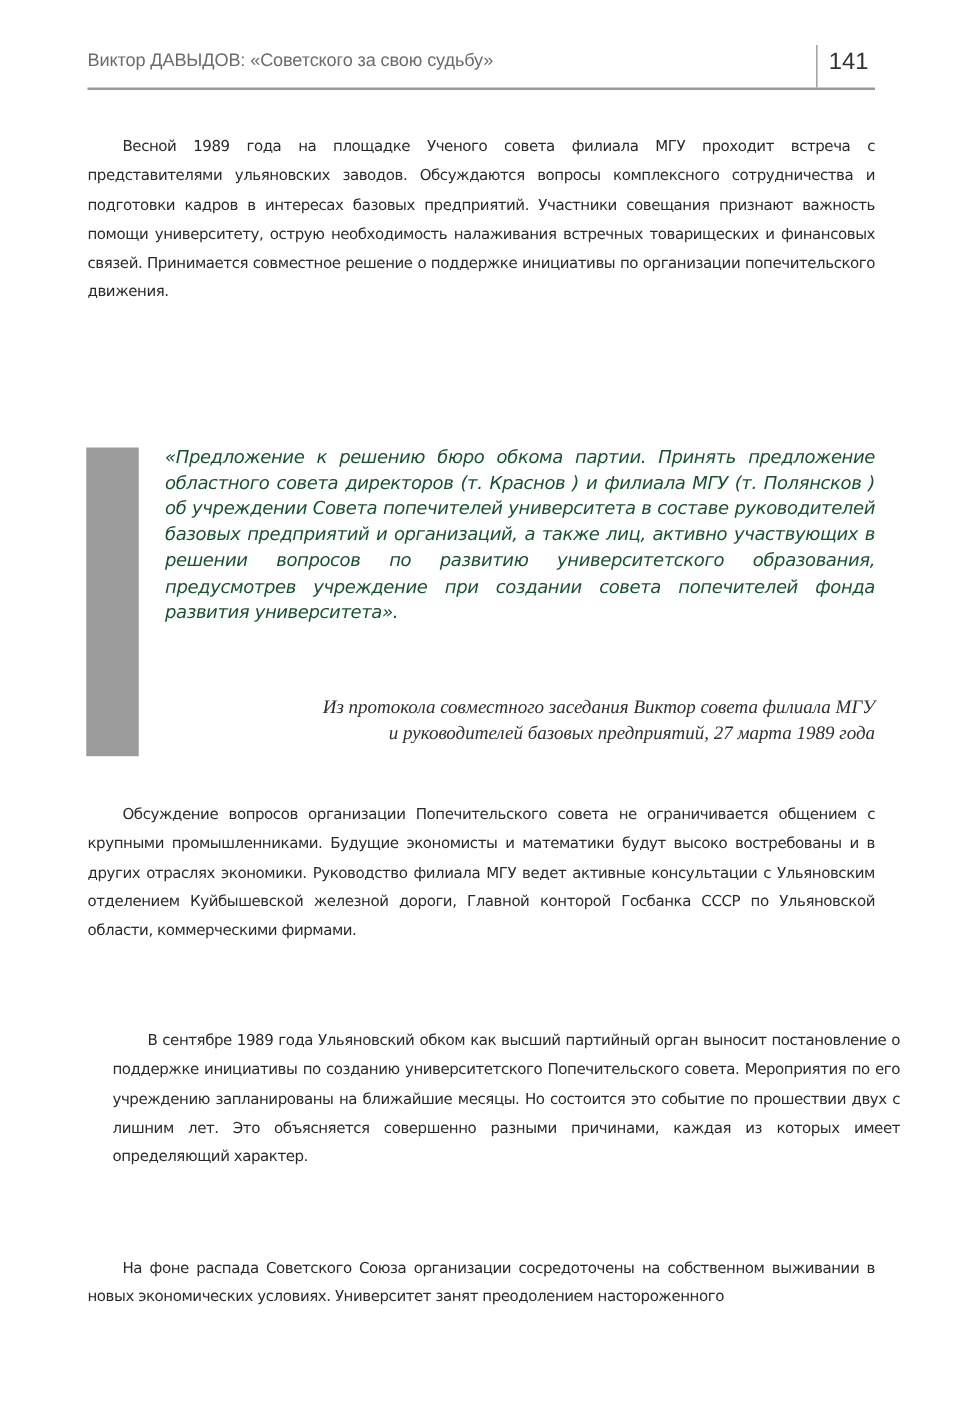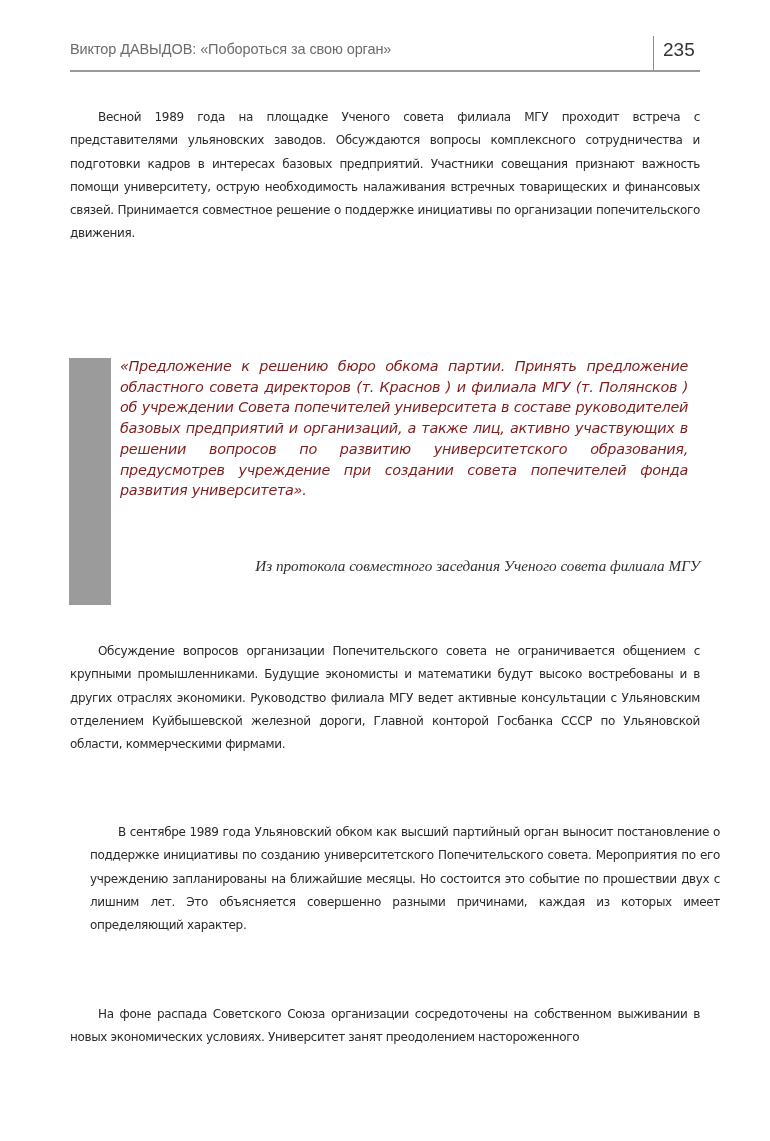--- a/index.html
+++ b/index.html
@@ -31,51 +31,52 @@
     .body-text p { margin: 0; text-indent: 28px; }
     .p1 { top: 106px; }
     .p2 { top: 640px; }
     .p3 { top: 821px; margin-left: 20px; }
     .p4 { top: 1003px; }
 
     .quote-bar {
       position: absolute; left: 69px; top: 358px; width: 42px; height: 247px; background: #9b9b9b;
     }
     .quote {
-      position: absolute; left: 120px; top: 356px; width: 568px;
+      position: absolute; left: 132px; top: 356px; width: 568px;
       font-family: "DejaVu Sans", sans-serif; font-style: italic; font-size: 14.4px; line-height: 20.7px;
-      text-align: justify; color: #7f1d1d; letter-spacing: -0.3px;
+      text-align: justify; color: #14532d; letter-spacing: -0.3px;
     }
     .quote p { margin: 0; }
     .source {
       position: absolute; left: 132px; top: 556px; width: 568px; text-align: right;
       font-family: "Liberation Serif", serif; font-style: italic; font-size: 15.2px; line-height: 20.5px;
       color: #2f2f2f;
     }
     .source div { margin: 0; }
   </style>
 </head>
 <body>
 
 <div class="running-head">
-  <span class="title">Виктор ДАВЫДОВ: «Побороться за свою орган»</span>
+  <span class="title">Виктор ДАВЫДОВ: «Советского за свою судьбу»</span>
   <span class="sep"></span>
-  <span class="page-num">235</span>
+  <span class="page-num">141</span>
 </div>
 
 <div class="body-text p1">
   <p>Весной 1989 года на площадке Ученого совета филиала МГУ проходит встреча с представителями ульяновских за­водов. Обсуждаются вопросы комплексного сотрудничества и подготовки кадров в интересах базовых предприятий. Участники совещания признают важность помощи универ­ситету, острую необходимость налаживания встречных то­варищеских и финансовых связей. Принимается совместное решение о поддержке инициативы по организации попечи­тельского движения.</p>
 </div>
 
 <div class="quote-bar"></div>
 <div class="quote">
   <p>«Предложение к решению бюро обкома партии. Принять пред­ложение областного совета директоров (т. Краснов ) и филиала МГУ (т. Полянсков ) об учреждении Совета попечителей универ­ситета в составе руководителей базовых предприятий и орга­низаций, а также лиц, активно участвующих в решении вопро­сов по развитию университетского образования, предусмотрев учреждение при создании совета попечителей фонда развития университета».</p>
 </div>
 <div class="source">
-  <div>Из протокола совместного заседания Ученого совета филиала МГУ</div>
+  <div>Из протокола совместного заседания Виктор совета филиала МГУ</div>
+  <div>и руководителей базовых предприятий, 27 марта 1989 года</div>
 </div>
 
 <div class="body-text p2">
   <p>Обсуждение вопросов организации Попечительского сове­та не ограничивается общением с крупными промышленника­ми. Будущие экономисты и математики будут высоко востре­бованы и в других отраслях экономики. Руководство филиала МГУ ведет активные консультации с Ульяновским отделением Куйбышевской железной дороги, Главной конторой Госбанка СССР по Ульяновской области, коммерческими фирмами.</p>
 </div>
 <div class="body-text p3">
   <p>В сентябре 1989 года Ульяновский обком как высший пар­тийный орган выносит постановление о поддержке инициа­тивы по созданию университетского Попечительского совета. Мероприятия по его учреждению запланированы на ближай­шие месяцы. Но состоится это событие по прошествии двух с лишним лет. Это объясняется совершенно разными причи­нами, каждая из которых имеет определяющий характер.</p>
 </div>
 <div class="body-text p4">
   <p>На фоне распада Советского Союза организации сосредо­точены на собственном выживании в новых экономических условиях. Университет занят преодолением настороженного</p>

